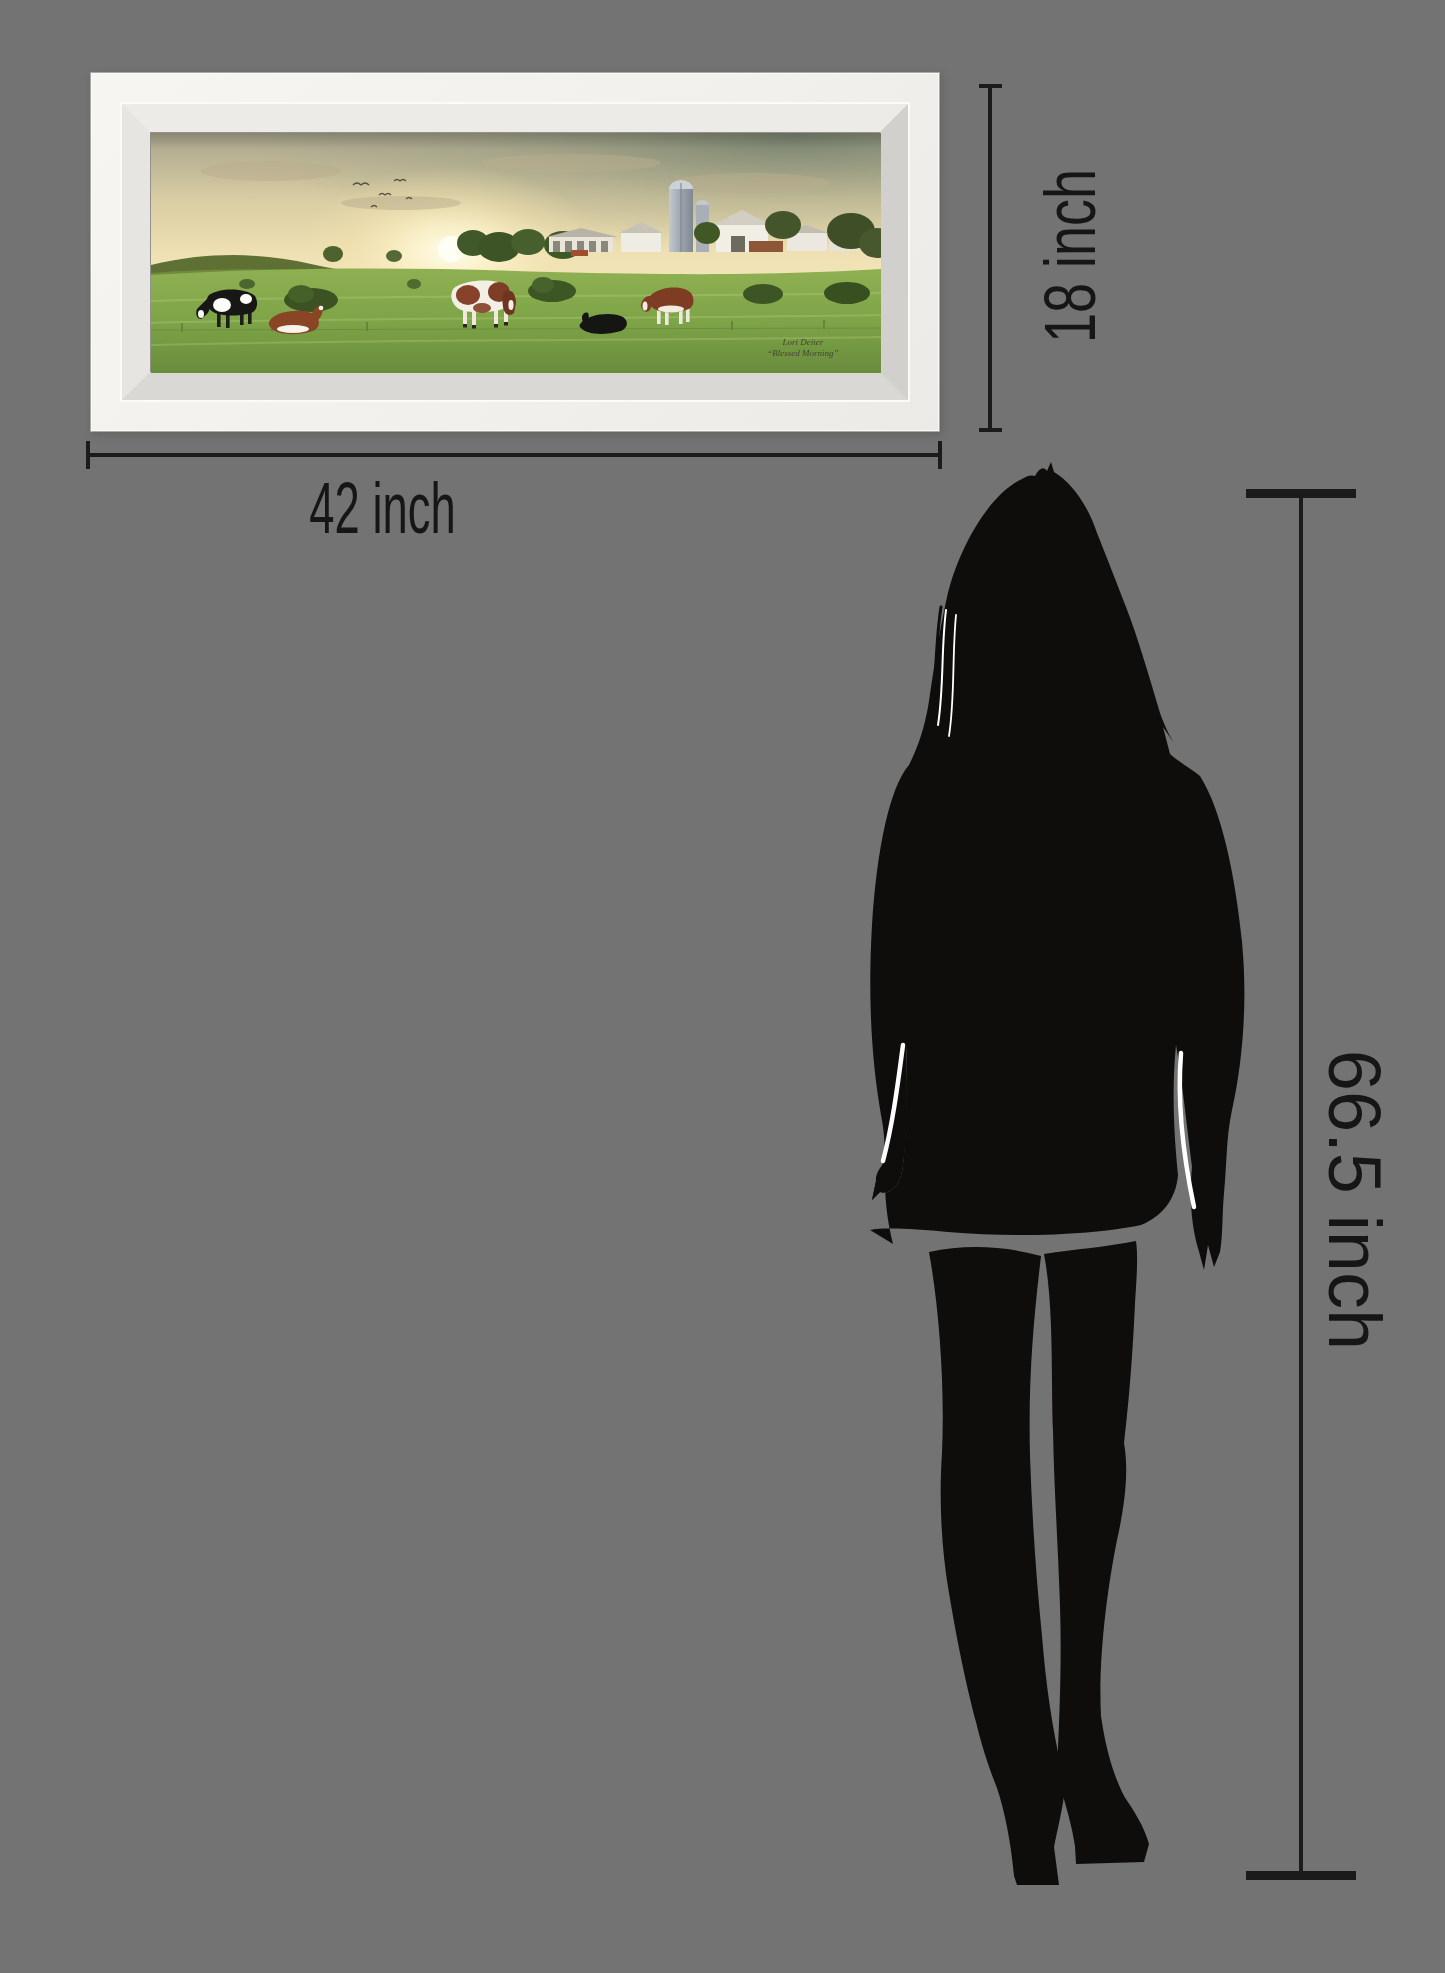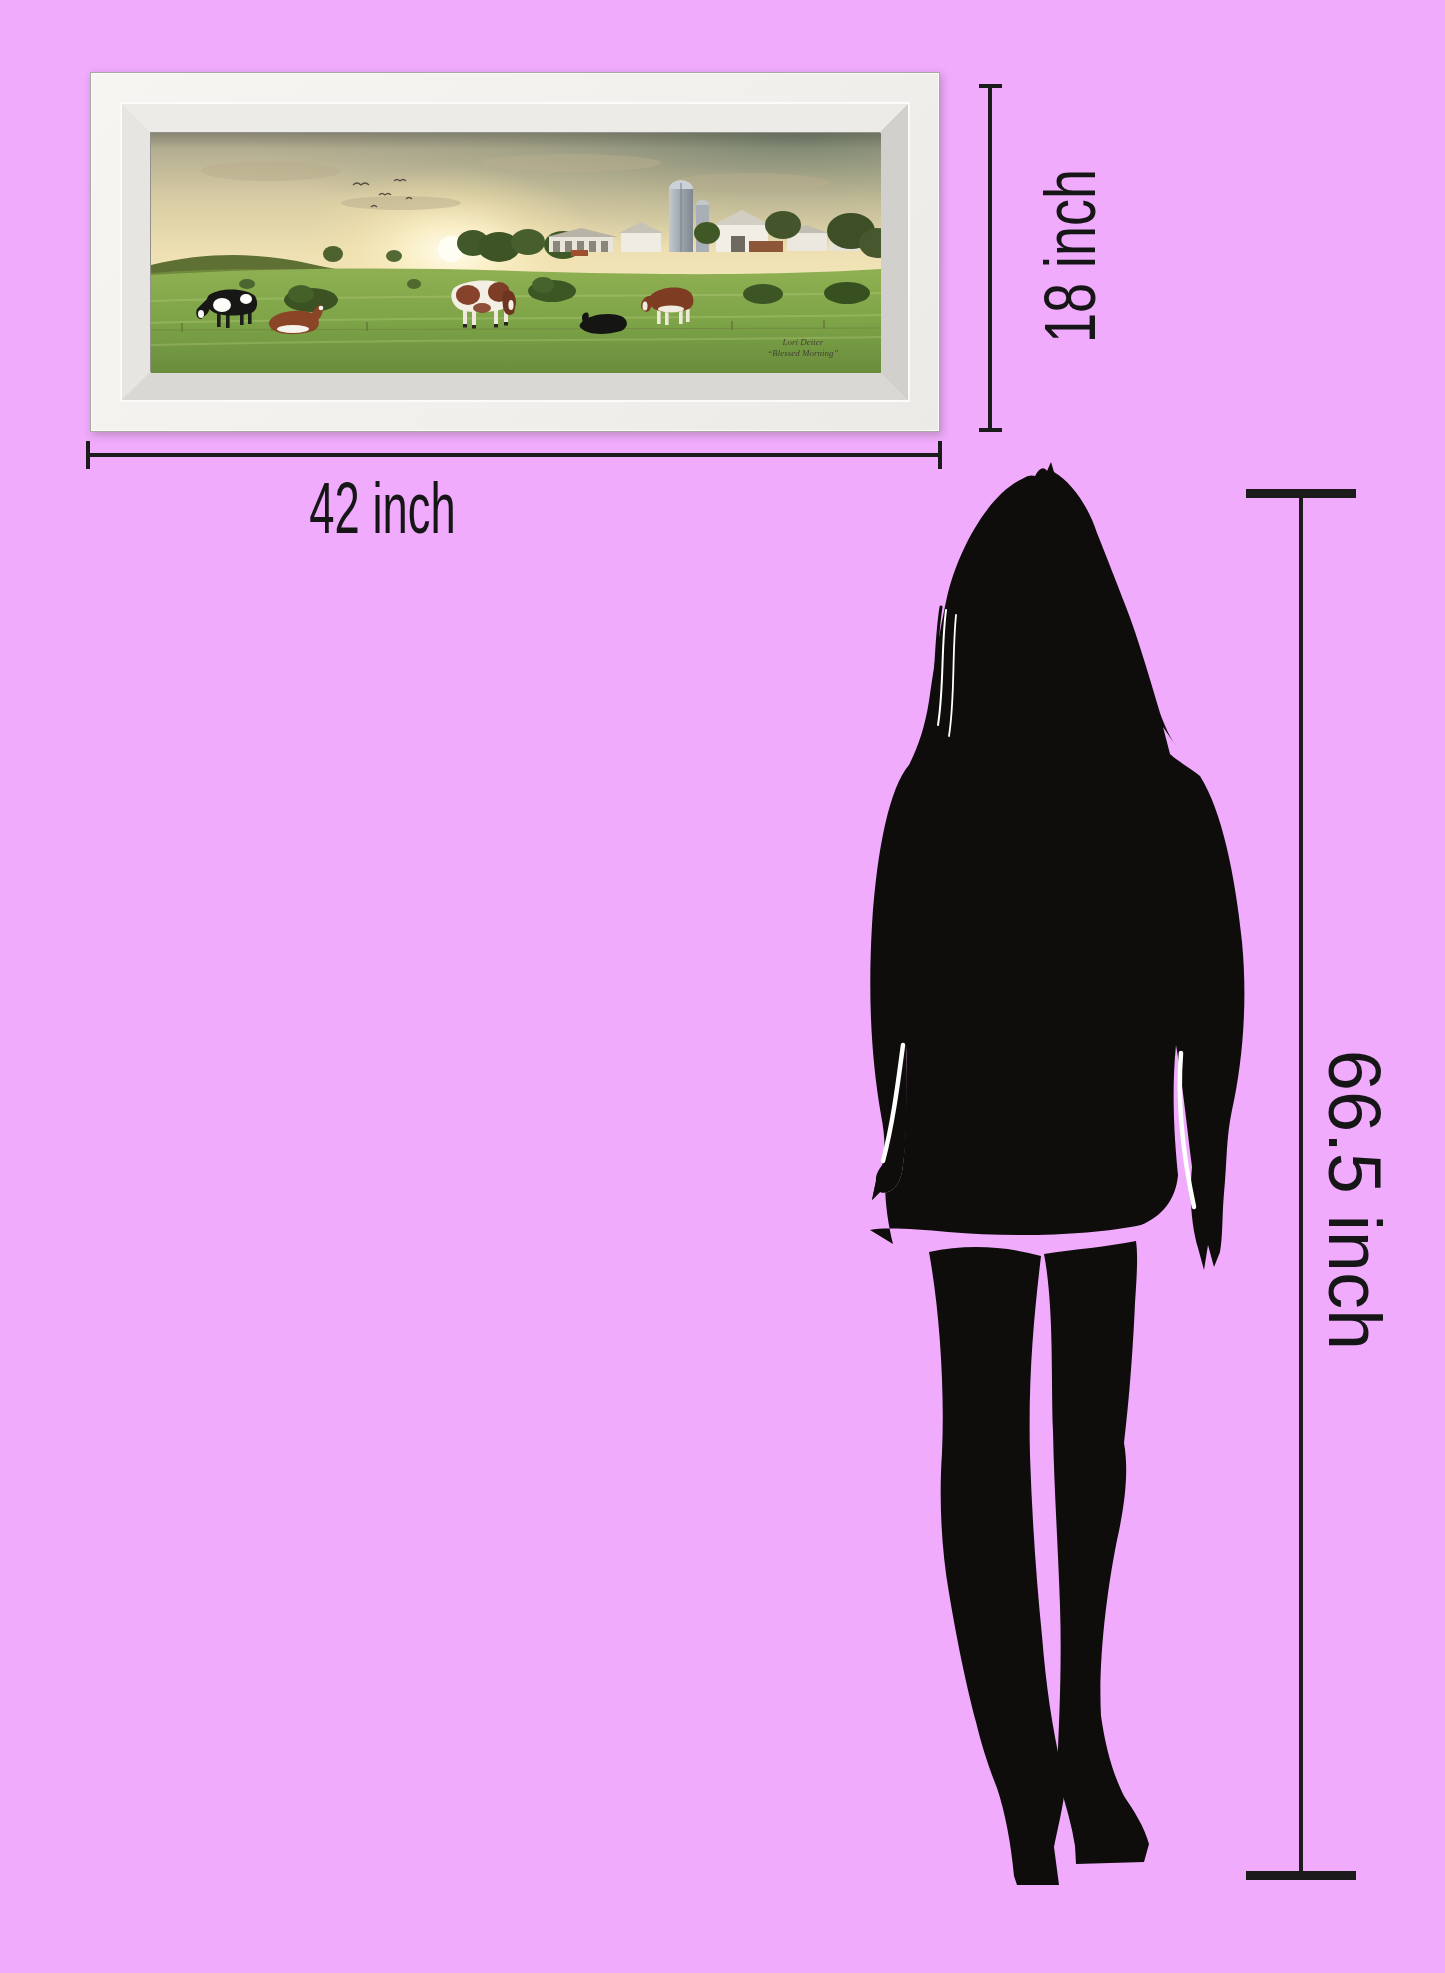--- a/index.html
+++ b/index.html
@@ -1,17 +1,17 @@
 <!DOCTYPE html>
 <html><head>
 <meta charset="utf-8">
 <style>
   html,body{margin:0;padding:0;background:#ffffff;}
   body{font-family:"Liberation Sans", sans-serif;}
-  .stage{position:relative;width:1445px;height:1973px;background:#f0abfc;overflow:hidden;}
+  .stage{position:relative;width:1445px;height:1973px;background:#737373;overflow:hidden;}
 
   
   .frame{
     position:absolute;left:90px;top:72px;width:850px;height:360px;
     background:linear-gradient(135deg,#f6f5f2 0%,#f1f0ec 55%,#eceae6 100%);
     border:1px solid #a9a8a3;
     box-shadow:2px 3px 8px rgba(70,66,60,.30), inset 0 0 0 1px #fbfaf8;
     box-sizing:border-box;
   }
   .bevel{

